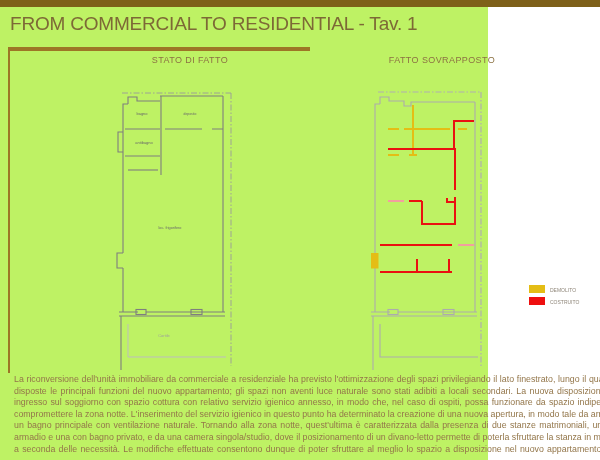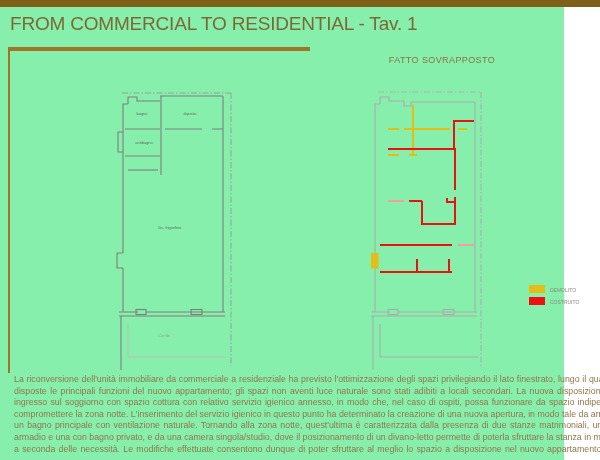--- a/index.html
+++ b/index.html
@@ -1,17 +1,17 @@
 <!DOCTYPE html>
 <html><head>
 <meta charset="utf-8">
 <style>
   html,body{margin:0;padding:0;width:600px;height:460px;overflow:hidden;background:#ffffff;
             font-family:"Liberation Sans", sans-serif;}
-  #stage{position:relative;width:564px;height:460px;background:#86efac;}
+  #stage{position:relative;width:488px;height:460px;background:#bef264;}
   .abs{position:absolute;}
   #top-bar{left:0;top:0;width:600px;height:7px;background:#7e6019;}
   #page-title{left:10px;top:13px;font-size:19px;letter-spacing:-0.2px;color:#7d6936;white-space:nowrap;}
   #title-rule{left:8px;top:47px;width:302px;height:4px;background:#9d7626;}
   #left-rule{left:8px;top:47px;width:2px;height:326px;background:#9d7626;}
   .plan-subtitle{top:55px;width:160px;text-align:center;font-size:9px;letter-spacing:0.4px;color:#8c7243;}
   #subtitle-left{left:110px;}
   #subtitle-right{left:362px;}
   svg{display:block;}
   #desc{left:14px;top:374px;width:640px;color:#93764a;font-size:8.8px;line-height:11.6px;}
@@ -23,20 +23,21 @@
 
 <div id="stage">
 
   <div id="top-bar" class="abs"></div>
 
   <div id="page-title" class="abs">FROM COMMERCIAL TO RESIDENTIAL - Tav. 1</div>
 
   <div id="title-rule" class="abs"></div>
   <div id="left-rule" class="abs"></div>
 
+  <div id="subtitle-left" class="abs plan-subtitle">STATO DI FATTO</div>
   <div id="subtitle-right" class="abs plan-subtitle">FATTO SOVRAPPOSTO</div>
 
   <svg class="abs" style="left:110px;top:85px;" width="130" height="290" viewBox="110 85 130 290">
 
     <path d="M122,93 H231 M231,93 V366" fill="none" stroke="#9a9a9a" stroke-width="0.9" stroke-dasharray="6 2 1.5 2"></path>
 
     <g fill="none" stroke="#7f7f7f" stroke-width="1.1">
       <path d="M128,104 L123,104 L123,253 M123,268 L123,312"></path>
       <path d="M123,253 L117,253 L117,268 L123,268"></path>
       <path d="M128,104 L128,97 L137,97 L137,101 L160,101"></path>

